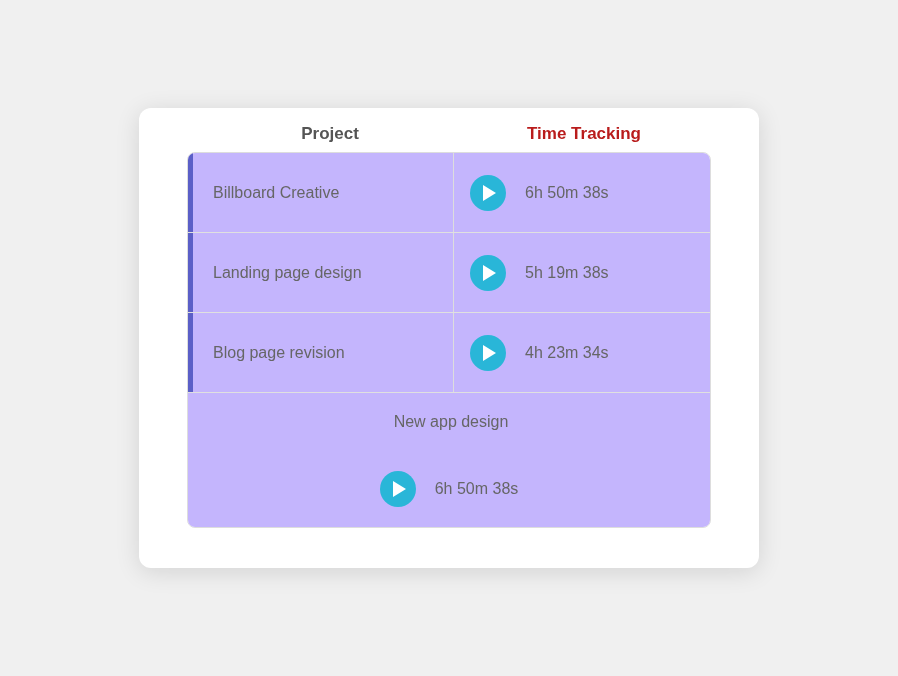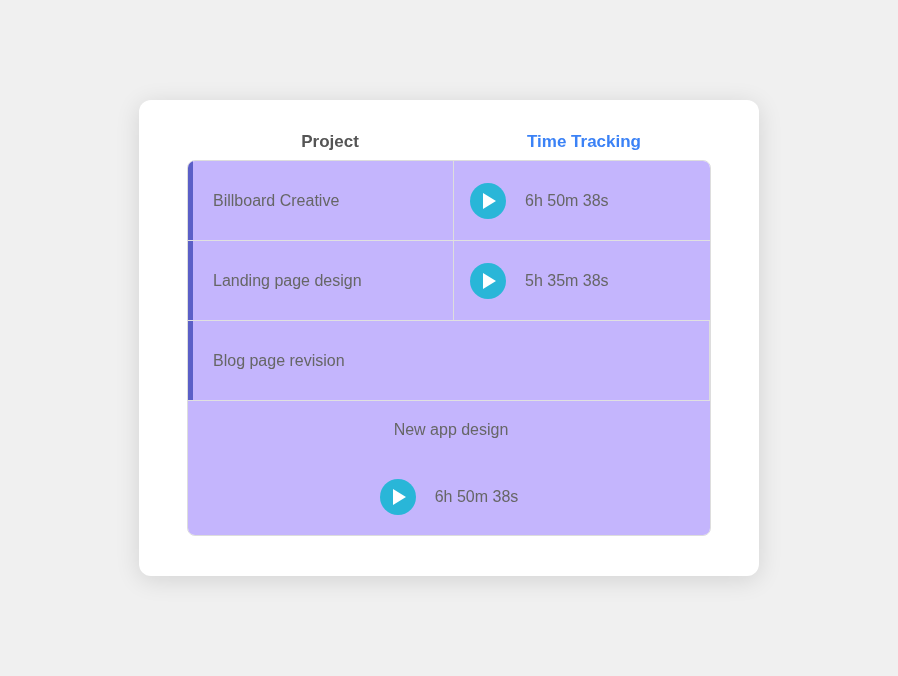--- a/index.html
+++ b/index.html
@@ -15,21 +15,21 @@
       display: flex;
       align-items: center;
       justify-content: center;
       font-family: 'Segoe UI', Arial, sans-serif;
     }
 
     .card {
       background: #ffffff;
       border-radius: 12px;
       box-shadow: 0 4px 24px rgba(0,0,0,0.12);
-      padding: 32px 48px 40px 48px;
+      padding: 16px 48px 40px 48px;
       width: 620px;
     }
 
     .table-header {
       display: flex;
       flex-direction: row;
       margin-bottom: 8px;
       padding-left: 16px;
     }
 
@@ -39,21 +39,21 @@
       font-weight: 700;
       color: #555;
       text-align: center;
       padding-left: 0px;
     }
 
     .col-time-header {
       flex: 1;
       font-size: 17px;
       font-weight: 700;
-      color: #3b82f6;
+      color: #b91c1c;
       text-align: center;
     }
 
     .table-body {
       border: 1px solid #ddd;
       border-radius: 8px;
       overflow: hidden;
     }
 
     .table-row {
@@ -150,27 +150,33 @@
     </div>
   </div>
       <div class="table-row">
     <div class="row-accent"></div>
     <div class="col-project">Landing page design</div>
     <div class="col-divider"></div>
     <div class="col-time">
       <button class="play-btn" aria-label="Play timer for Landing page design">
         <div class="play-triangle"></div>
       </button>
-      <span class="time-text">5h  35m  38s</span>
+      <span class="time-text">5h  19m  38s</span>
     </div>
   </div>
       <div class="table-row">
     <div class="row-accent"></div>
     <div class="col-project">Blog page revision</div>
     <div class="col-divider"></div>
+    <div class="col-time">
+      <button class="play-btn" aria-label="Play timer for Blog copy revision">
+        <div class="play-triangle"></div>
+      </button>
+      <span class="time-text">4h  23m  34s</span>
+    </div>
   </div>
       <div class="table-row">
     <div class="row-accent"></div>
     <div class="col-project">New app design</div>
     <div class="col-divider"></div>
     <div class="col-time">
       <button class="play-btn" aria-label="Play timer for New app design">
         <div class="play-triangle"></div>
       </button>
       <span class="time-text">6h 50m 38s</span>

